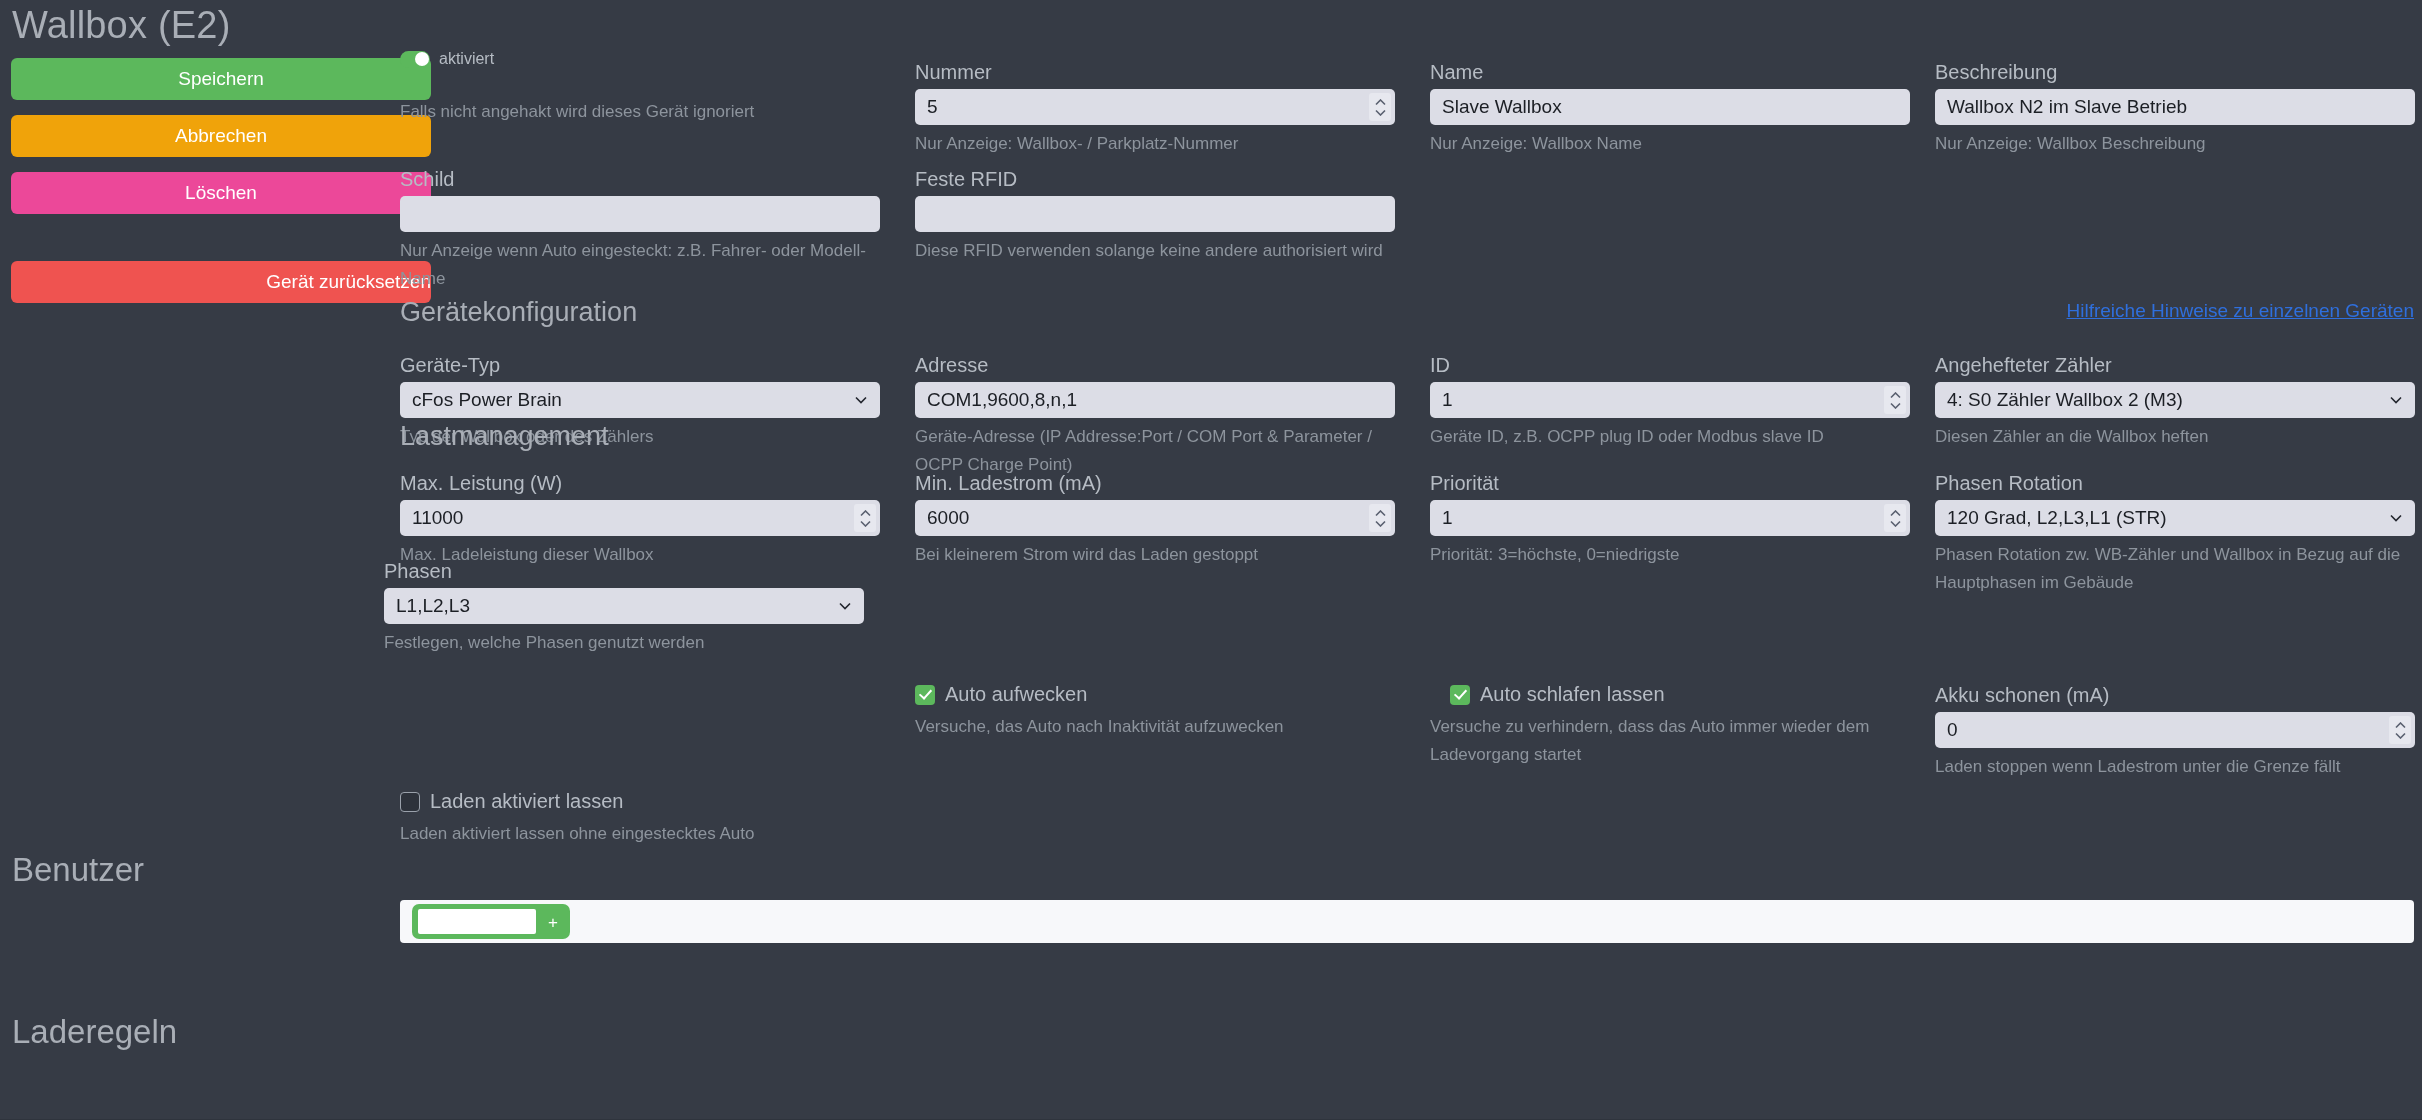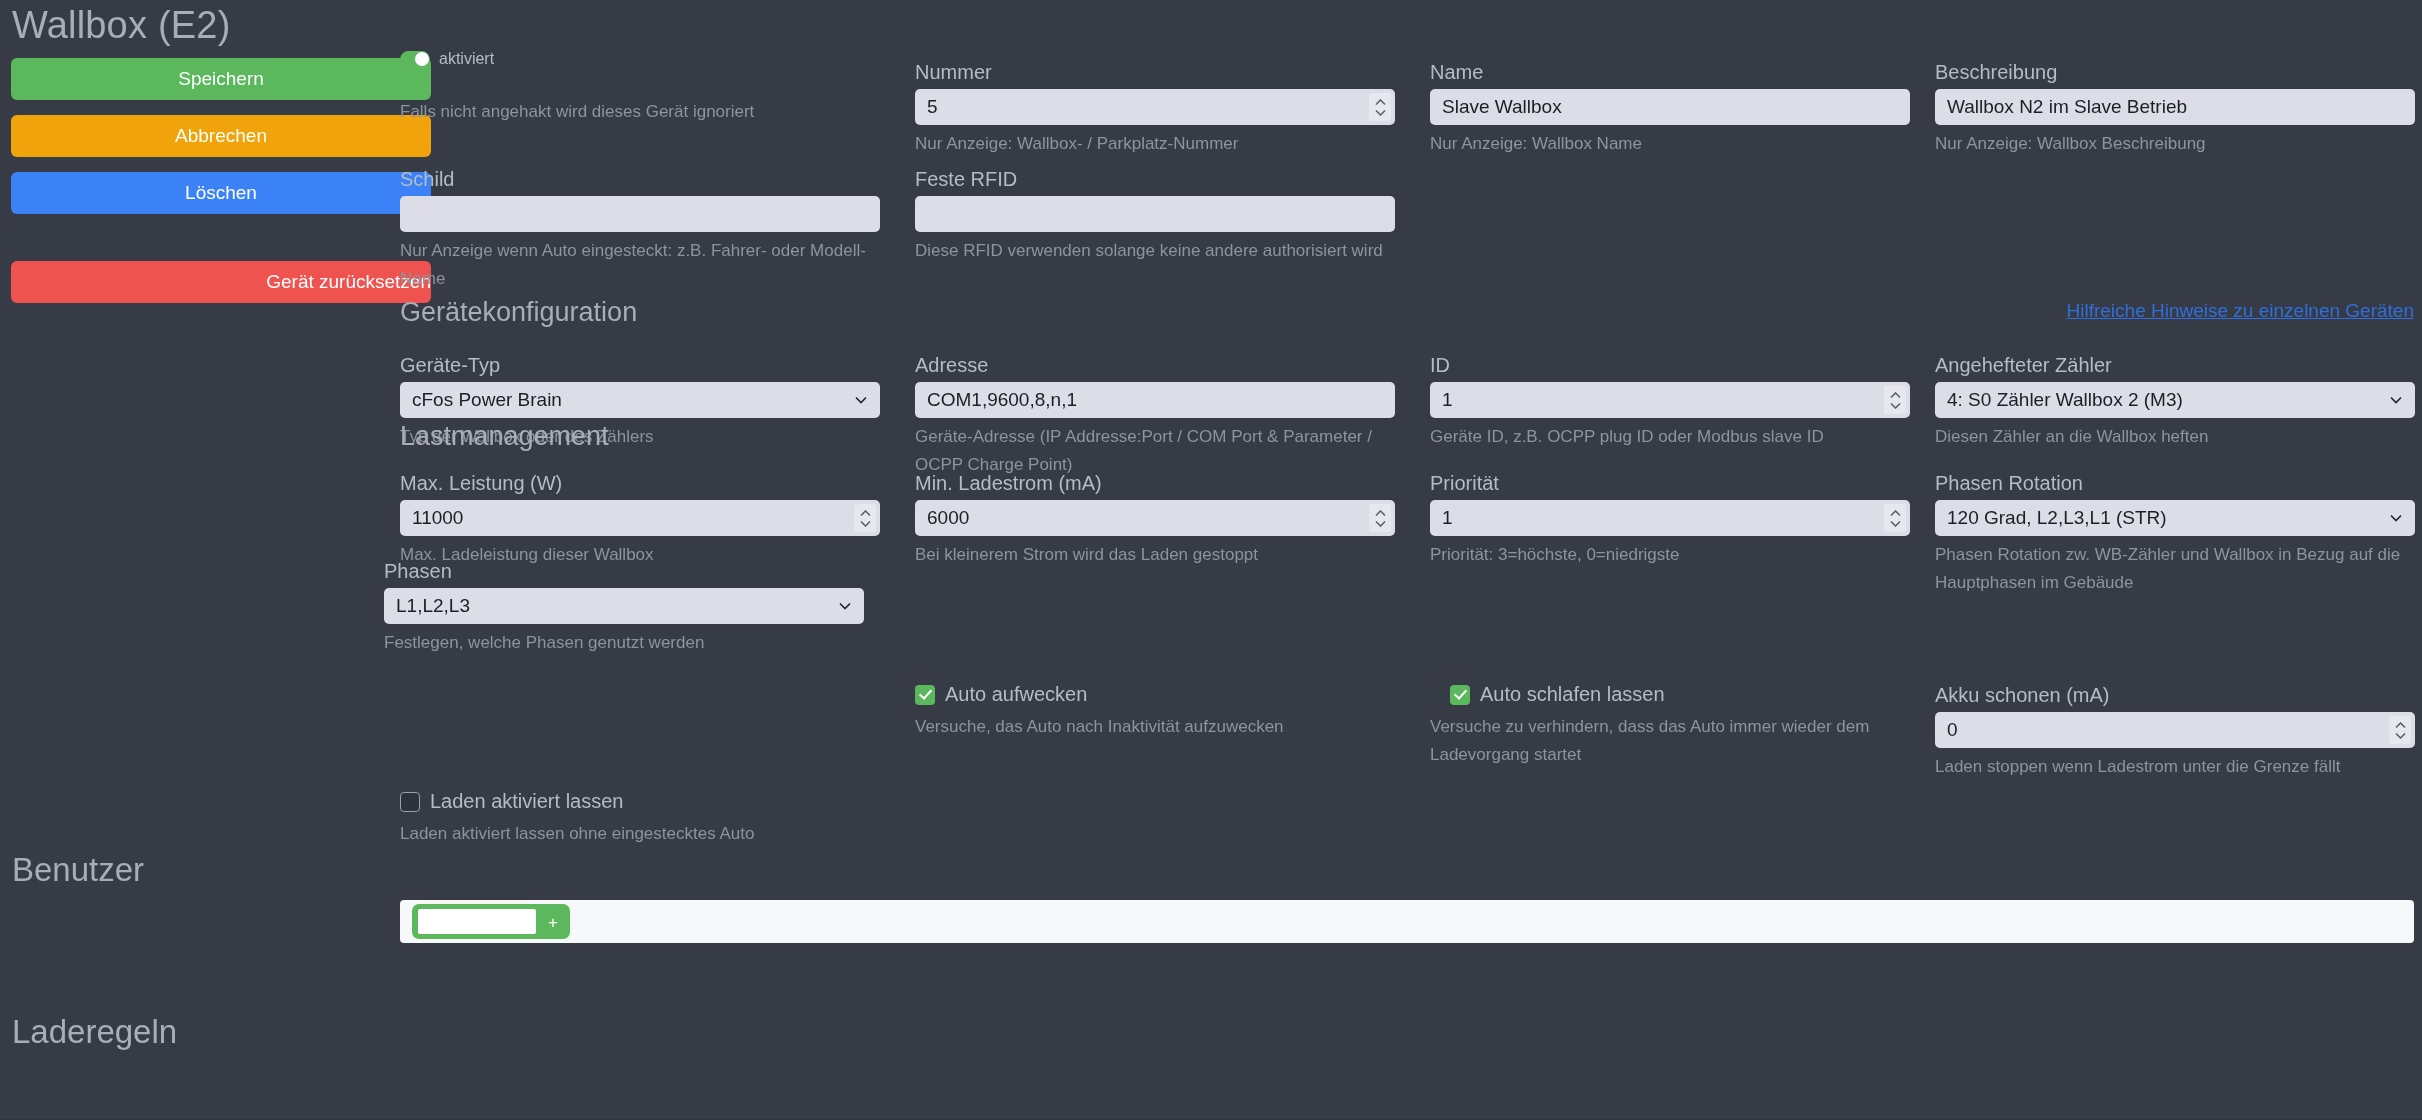--- a/index.html
+++ b/index.html
@@ -20,21 +20,21 @@
   }
   .sidebtn {
     position: absolute; left: 11px; width: 420px; height: 42px;
     border: none; border-radius: 6px;
     color: #ffffff; font-size: 19px;
     font-family: "Liberation Sans", sans-serif;
     cursor: pointer; text-align: center; line-height: 42px;
   }
   #btn-save   { top: 58px;  background: #5cb85c; }
   #btn-cancel { top: 115px; background: #f0a30a; }
-  #btn-delete { top: 172px; background: #3b82f6; }
+  #btn-delete { top: 172px; background: #ec4899; }
   #btn-reset  { top: 261px; background: #ef5350; text-align: right; }
 
   #users-heading {
     position: absolute; left: 12px; top: 851px;
     font-size: 33px; color: #a9aeb6; font-weight: 400; white-space: nowrap;
   }
   #rules-heading {
     position: absolute; left: 12px; top: 1013px;
     font-size: 33px; color: #a9aeb6; font-weight: 400; white-space: nowrap;
   }

